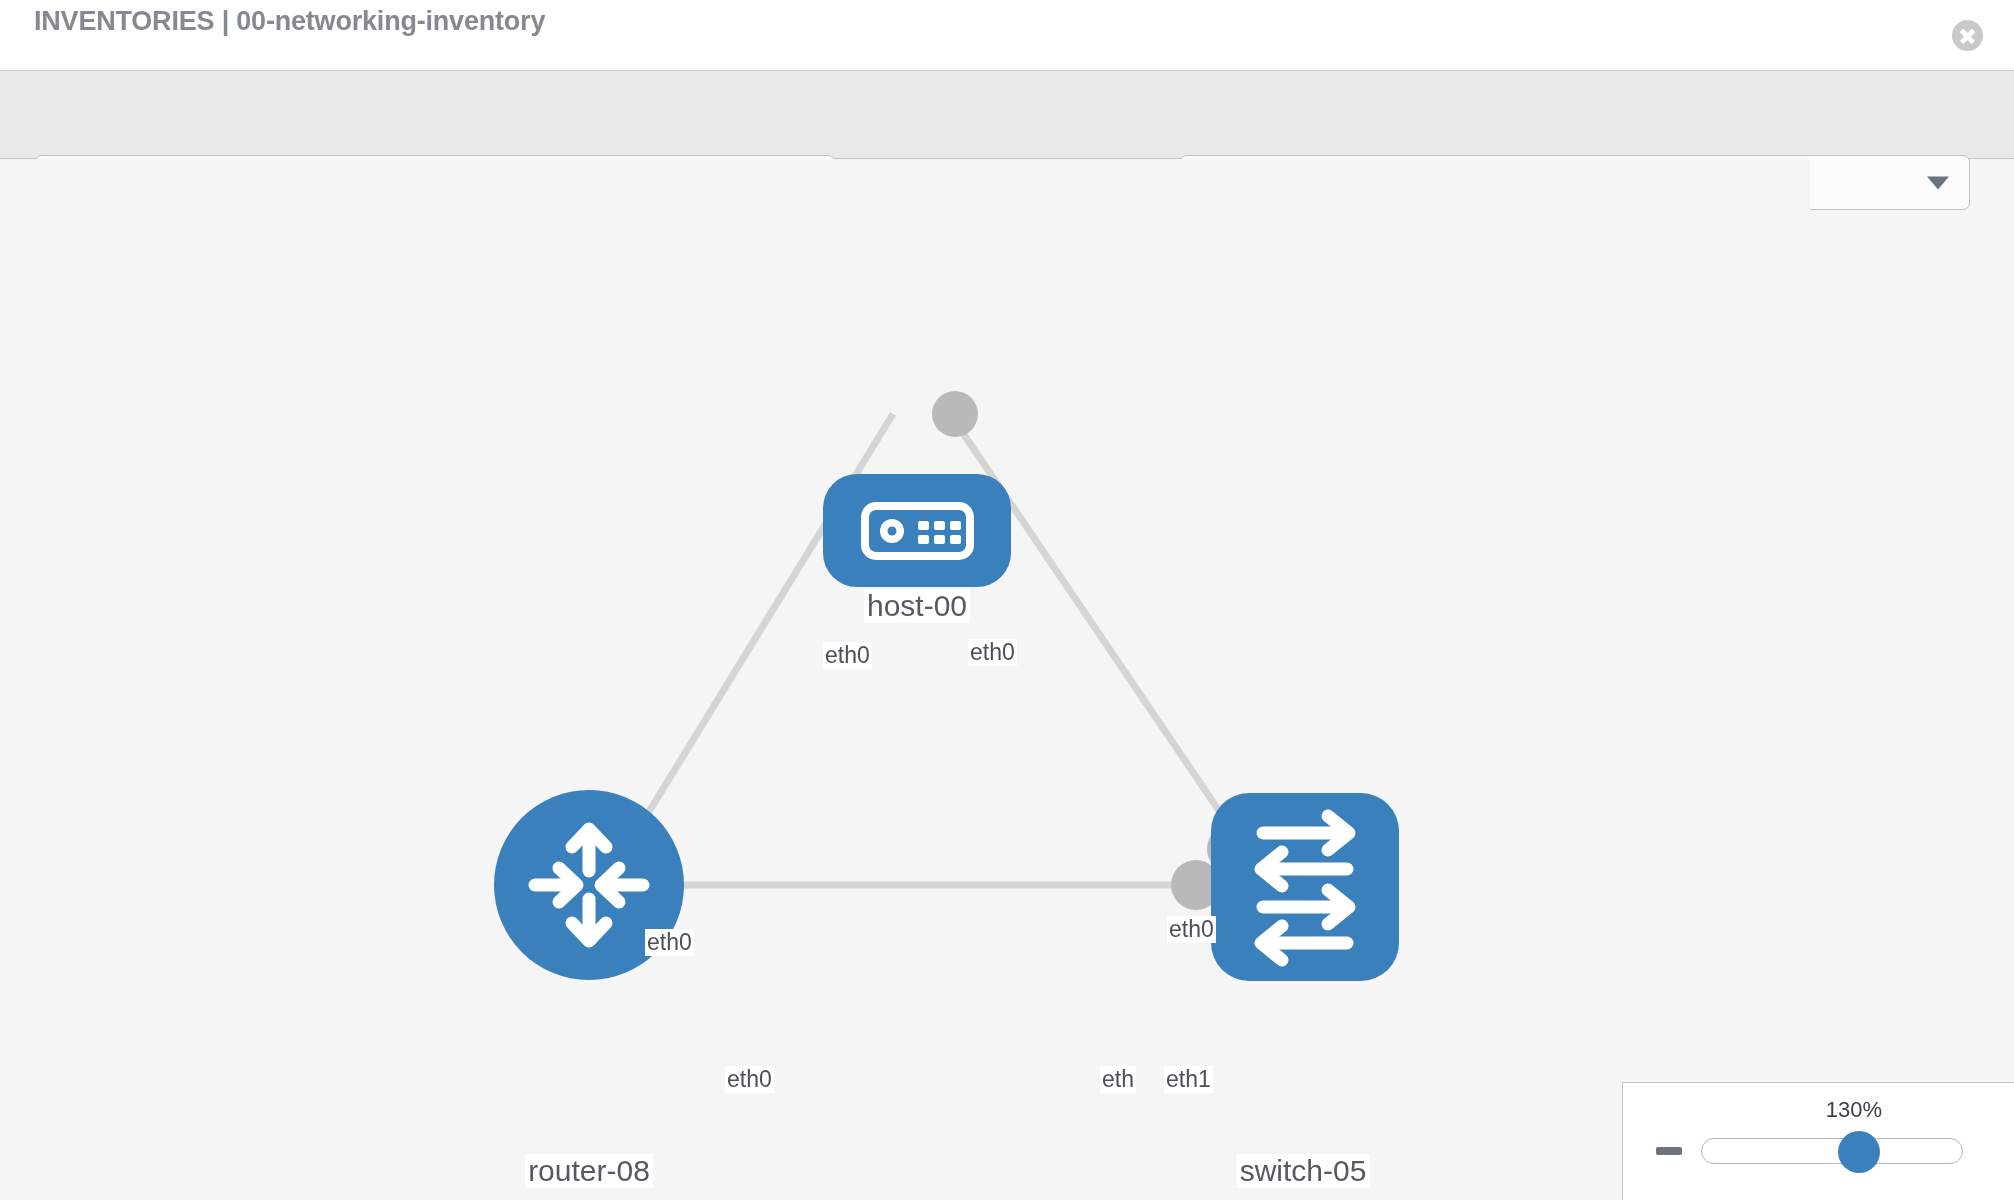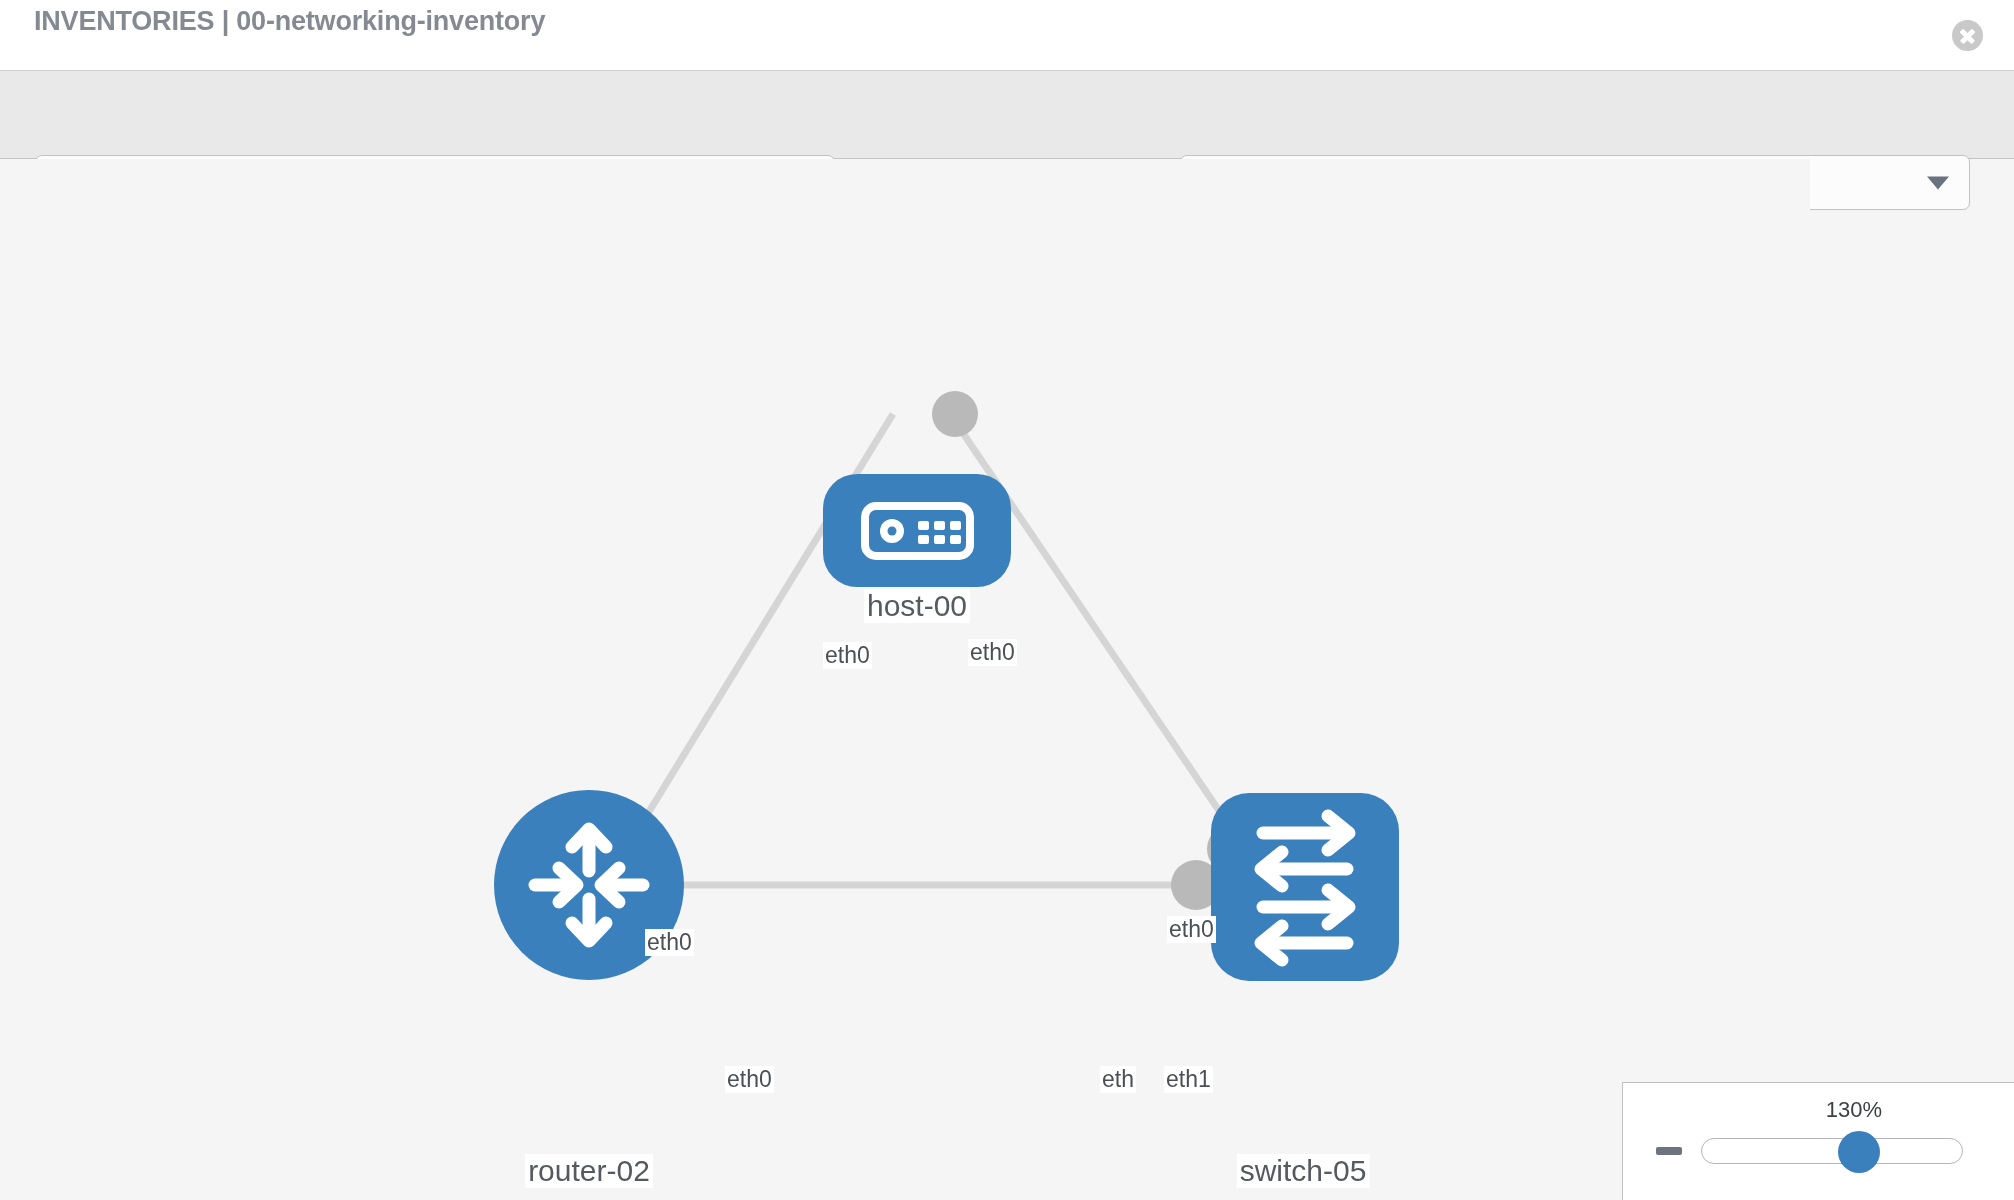--- a/index.html
+++ b/index.html
@@ -237,21 +237,21 @@
         <line x1="1263" y1="748" x2="1345" y2="748"></line>
         <polyline points="1328,731 1349,748 1328,765"></polyline>
 
         <line x1="1347" y1="784" x2="1265" y2="784"></line>
         <polyline points="1282,767 1261,784 1282,801"></polyline>
       </g>
     </g>
   </svg>
 
   <div class="node-label" style="left:917px;top:430px;">host-00</div>
-  <div class="node-label" style="left:589px;top:995px;">router-02</div>
+  <div class="node-label" style="left:589px;top:995px;">router-08</div>
   <div class="node-label" style="left:1303px;top:995px;">switch-05</div>
 
   <div class="edge-label" style="left:823px;top:448px;">eth0</div>
   <div class="edge-label" style="left:968px;top:445px;">eth0</div>
   <div class="edge-label" style="left:645px;top:735px;">eth0</div>
   <div class="edge-label" style="left:1167px;top:722px;">eth0</div>
   <div class="edge-label" style="left:725px;top:872px;">eth0</div>
   <div class="edge-label" style="left:1100px;top:872px;">eth</div>
   <div class="edge-label" style="left:1164px;top:872px;">eth1</div>
 </div>

